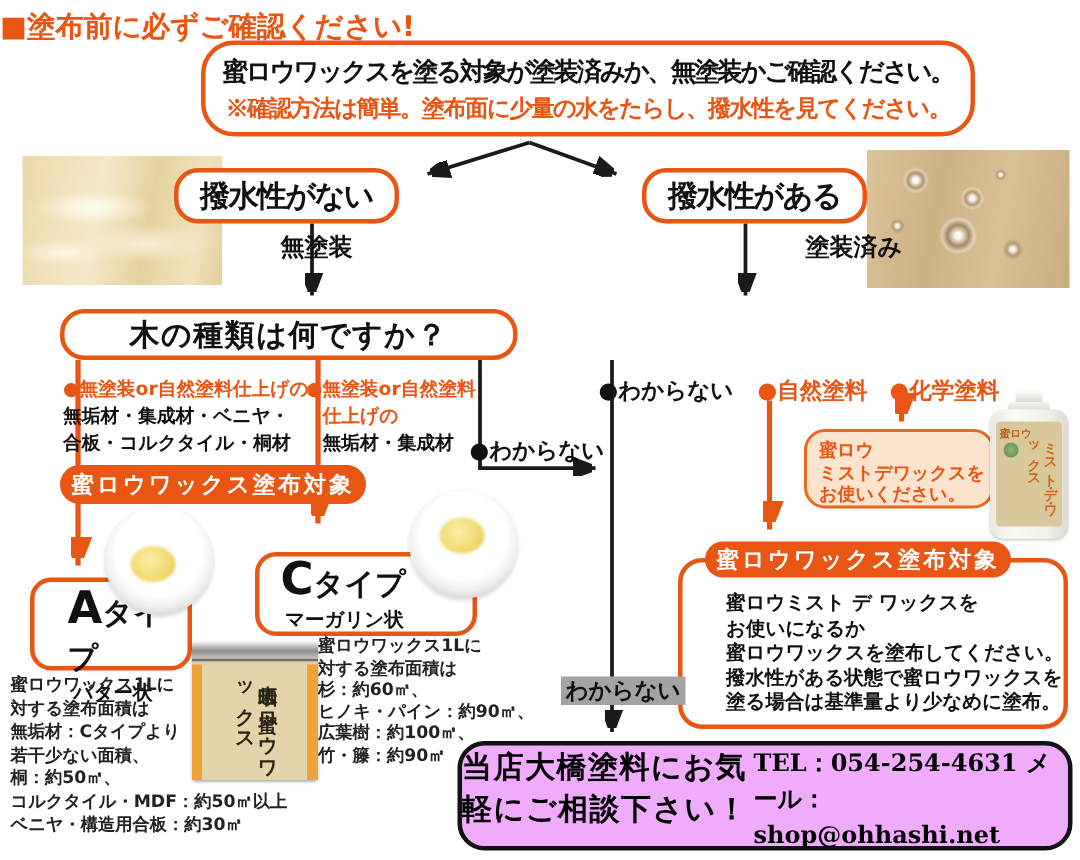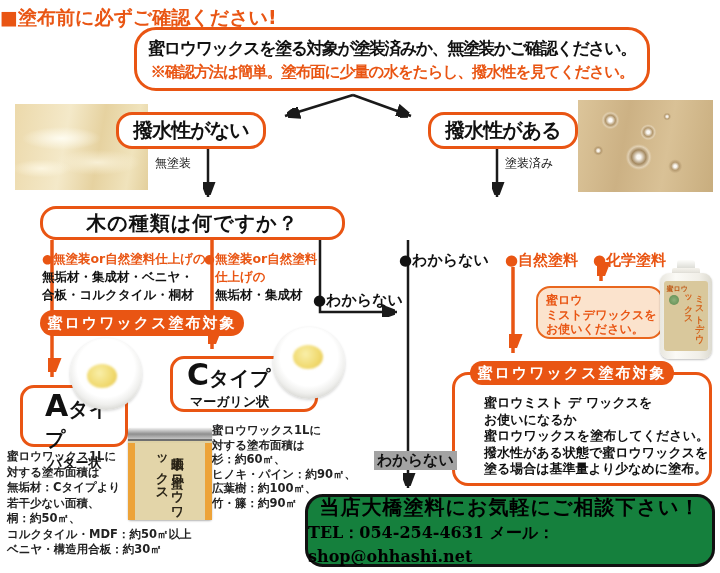--- a/index.html
+++ b/index.html
@@ -46,42 +46,42 @@
               font-size:19px;font-weight:bold;z-index:3;letter-spacing:0px;}
 
   .check-box{left:102px;top:27px;width:516px;height:64px;border-radius:22px;margin-left:32px;}
   .check-l1{font-size:17px;font-weight:bold;color:#111;letter-spacing:-1.5px;line-height:26px;}
   .check-l2{font-size:15.5px;font-weight:bold;color:var(--orange);letter-spacing:-1px;line-height:22px;}
 
   .node{height:37px;border-radius:16px;font-size:20px;font-weight:bold;color:#111;letter-spacing:-1px;}
   .node-left{left:116px;top:112px;width:150px;}
   .node-right{left:428px;top:112px;width:150px;}
 
-  .edge-label{font-size:12px;font-weight:normal;color:#111;z-index:3;}
+  .edge-label{font-size:16px;font-weight:bold;color:#111;z-index:3;margin-left:32px;}
 
   .question{height:34px;border-radius:16px;font-size:20px;font-weight:bold;color:#111;letter-spacing:1px;}
   .q-left{left:40px;top:206px;width:305px;}
   .q-right{left:377px;top:206px;width:305px;}
 
   
   .opt{z-index:3;font-weight:bold;font-size:12.5px;line-height:18px;white-space:nowrap;}
   .opt .oh{color:var(--orange);display:block;}
   .opt .ob{color:#111;display:block;}
   .blk-label{z-index:3;font-weight:bold;font-size:15px;color:#111;white-space:nowrap;}
   .org-label{z-index:3;font-weight:bold;font-size:15px;color:var(--orange);white-space:nowrap;}
 
   .badge{z-index:4;background:var(--orange);color:#fff;font-weight:bold;font-size:15px;
          letter-spacing:2px;text-align:center;border-radius:13px;line-height:26px;height:26px;}
   .badge-left{left:40px;top:310px;width:204px;}
   .badge-right{left:470px;top:361px;width:204px;height:24px;line-height:24px;}
 
   
   .type-box{border:3px solid var(--orange);border-radius:14px;background:#fff;z-index:3;}
   .type-a{left:20px;top:385px;width:108px;height:62px;}
-  .type-c{left:170px;top:356px;width:148px;height:56px;}
+  .type-c{left:170px;top:368px;width:148px;height:56px;}
   .type-name{display:block;font-weight:bold;color:#111;font-size:20px;line-height:30px;}
   .type-name::first-letter{font-size:30px;}
   .type-sub{display:block;font-weight:bold;color:#111;font-size:13px;}
   .ta-name{margin:3px 0 0 22px;}
   .ta-sub{margin:0 0 0 26px;}
   .tc-name{margin:1px 0 0 14px;}
   .tc-sub{margin:0 0 0 17px;}
 
   
   .plate{z-index:5;width:72px;height:72px;border-radius:50%;
@@ -133,21 +133,21 @@
        background:radial-gradient(#8cb07a,#5d8a4e);}
 
   
   .result-box{left:452px;top:372px;width:260px;height:114px;border-radius:16px;
        align-items:flex-start;justify-content:flex-start;padding:20px 0 0 13px;}
   .result-box span{display:block;font-size:13px;font-weight:bold;color:#111;line-height:16.5px;white-space:nowrap;margin-left:16px;}
 
   .unknown-bottom{left:374px;top:451px;background:#a3a3a3;padding:0 3px;z-index:3;}
 
   .contact-box{left:305px;top:494px;width:410px;height:73px;border:3px solid #111;border-radius:18px;
-       background:#15803d;z-index:3;display:flex;flex-direction:column;align-items:center;justify-content:center;}
+       background:#f0abfc;z-index:3;display:flex;flex-direction:row;align-items:flex-start;justify-content:center;}
   .contact-l1{font-size:20px;font-weight:bold;color:#000;letter-spacing:1px;line-height:28px;}
   .contact-l2{font-size:16px;font-weight:bold;color:#000;line-height:24px;}
 </style>
 </head>
 <body>
 
 <div id="canvas">
 
   <svg id="connectors" width="720" height="573" viewBox="0 0 720 573">
     <defs>

